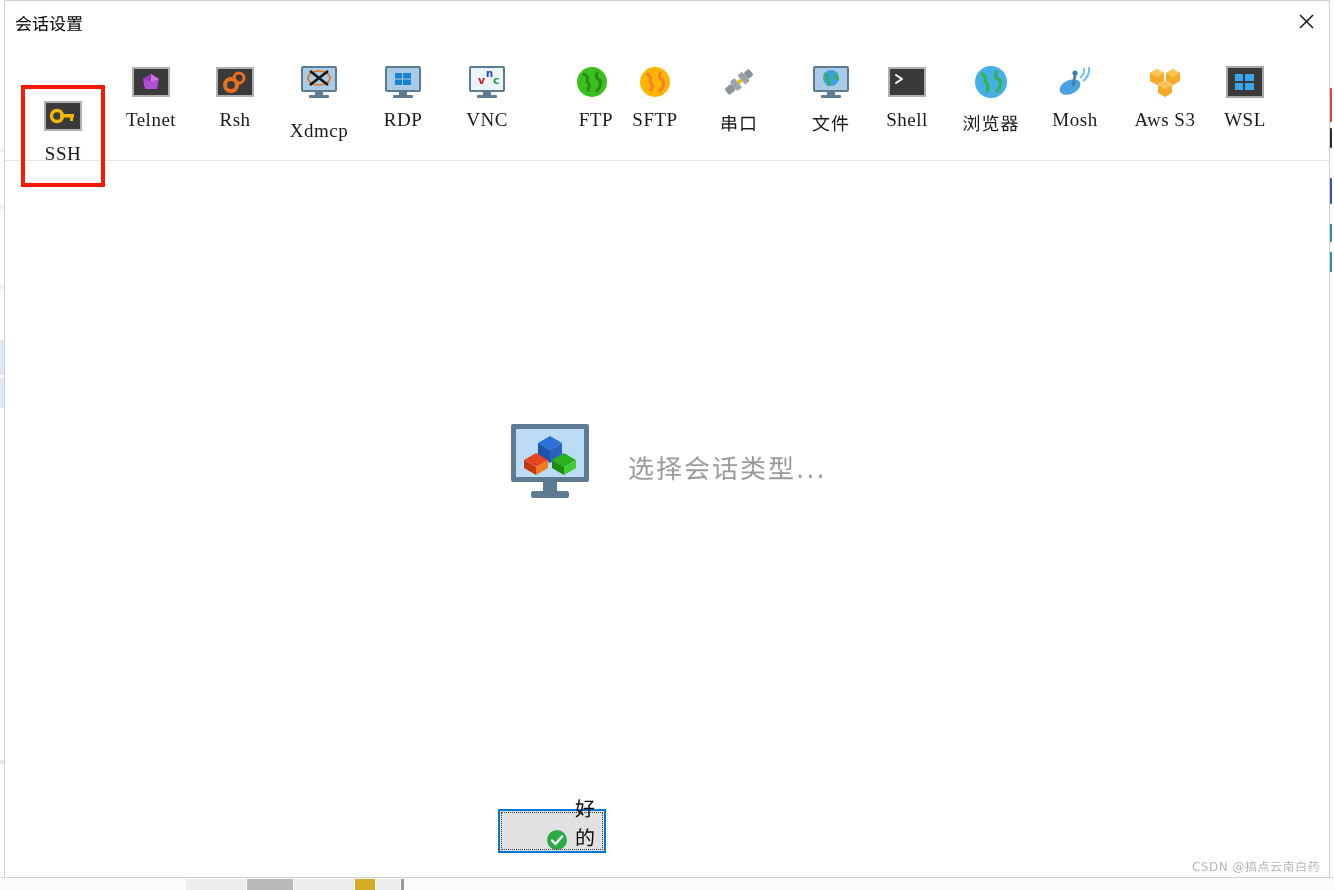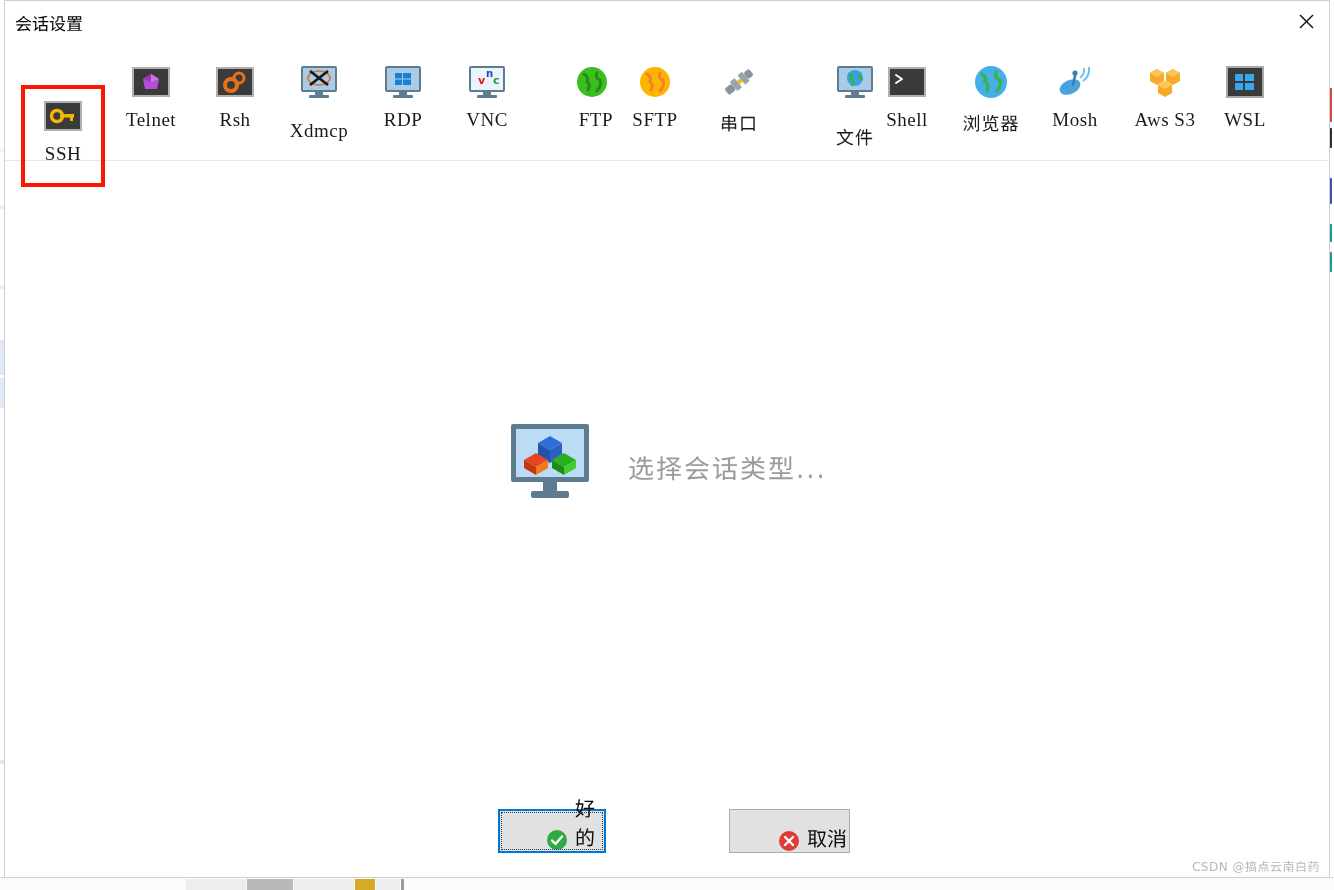--- a/index.html
+++ b/index.html
@@ -362,21 +362,21 @@
             <rect x="11" y="11" width="6" height="12" rx="1" fill="#9aa4ac"></rect>
             <rect x="17" y="15" width="4" height="4" fill="#f2c000"></rect>
             <rect x="21" y="11" width="6" height="12" rx="1" fill="#9aa4ac"></rect>
             <rect x="27" y="13" width="7" height="8" rx="2" fill="#8a949c"></rect>
           </g>
         </svg>
       </div>
       <div class="label">串口</div>
     </div>
 
-    <div class="session-item cjk" style="left:808px;justify-content:space-between;">
+    <div class="session-item cjk" style="left:784px;">
       <div class="icon-wrap">
         <svg width="40" height="34" viewBox="0 0 40 34">
           <rect x="3" y="2" width="34" height="24" rx="1" fill="#a9cbe8" stroke="#5d7c91" stroke-width="2"></rect>
           <circle cx="20" cy="13" r="8" fill="#3aa0e0"></circle>
           <path d="M14 9 Q18 11 16 14 Q20 16 17 20 M25 9 Q23 13 27 14" stroke="#37b34a" stroke-width="2.5" fill="none" stroke-linecap="round"></path>
           <rect x="16" y="26" width="8" height="4" fill="#5d7c91"></rect>
           <rect x="10" y="30" width="20" height="3" rx="1" fill="#5d7c91"></rect>
         </svg>
       </div>
       <div class="label">文件</div>
@@ -469,24 +469,17 @@
   </div>
 
   <div id="footer">
     <div id="ok-button" class="dlg-button">
       <svg class="btn-glyph" viewBox="0 0 22 22">
         <circle cx="11" cy="11" r="10" fill="#2eaa44"></circle>
         <path d="M6 11.5 L9.5 15 L16 7.5" stroke="#ffffff" stroke-width="2.4" fill="none" stroke-linecap="round" stroke-linejoin="round"></path>
       </svg>
       <span>好的</span>
     </div>
-    <div id="cancel-button" class="dlg-button">
-      <svg class="btn-glyph" viewBox="0 0 22 22">
-        <circle cx="11" cy="11" r="10" fill="#e03b35"></circle>
-        <path d="M7 7 L15 15 M15 7 L7 15" stroke="#ffffff" stroke-width="2.4" stroke-linecap="round"></path>
-      </svg>
-      <span>取消</span>
-    </div>
   </div>
 
 </div>
 
 <div id="watermark">CSDN @搞点云南白药</div>
 
 </body></html>

